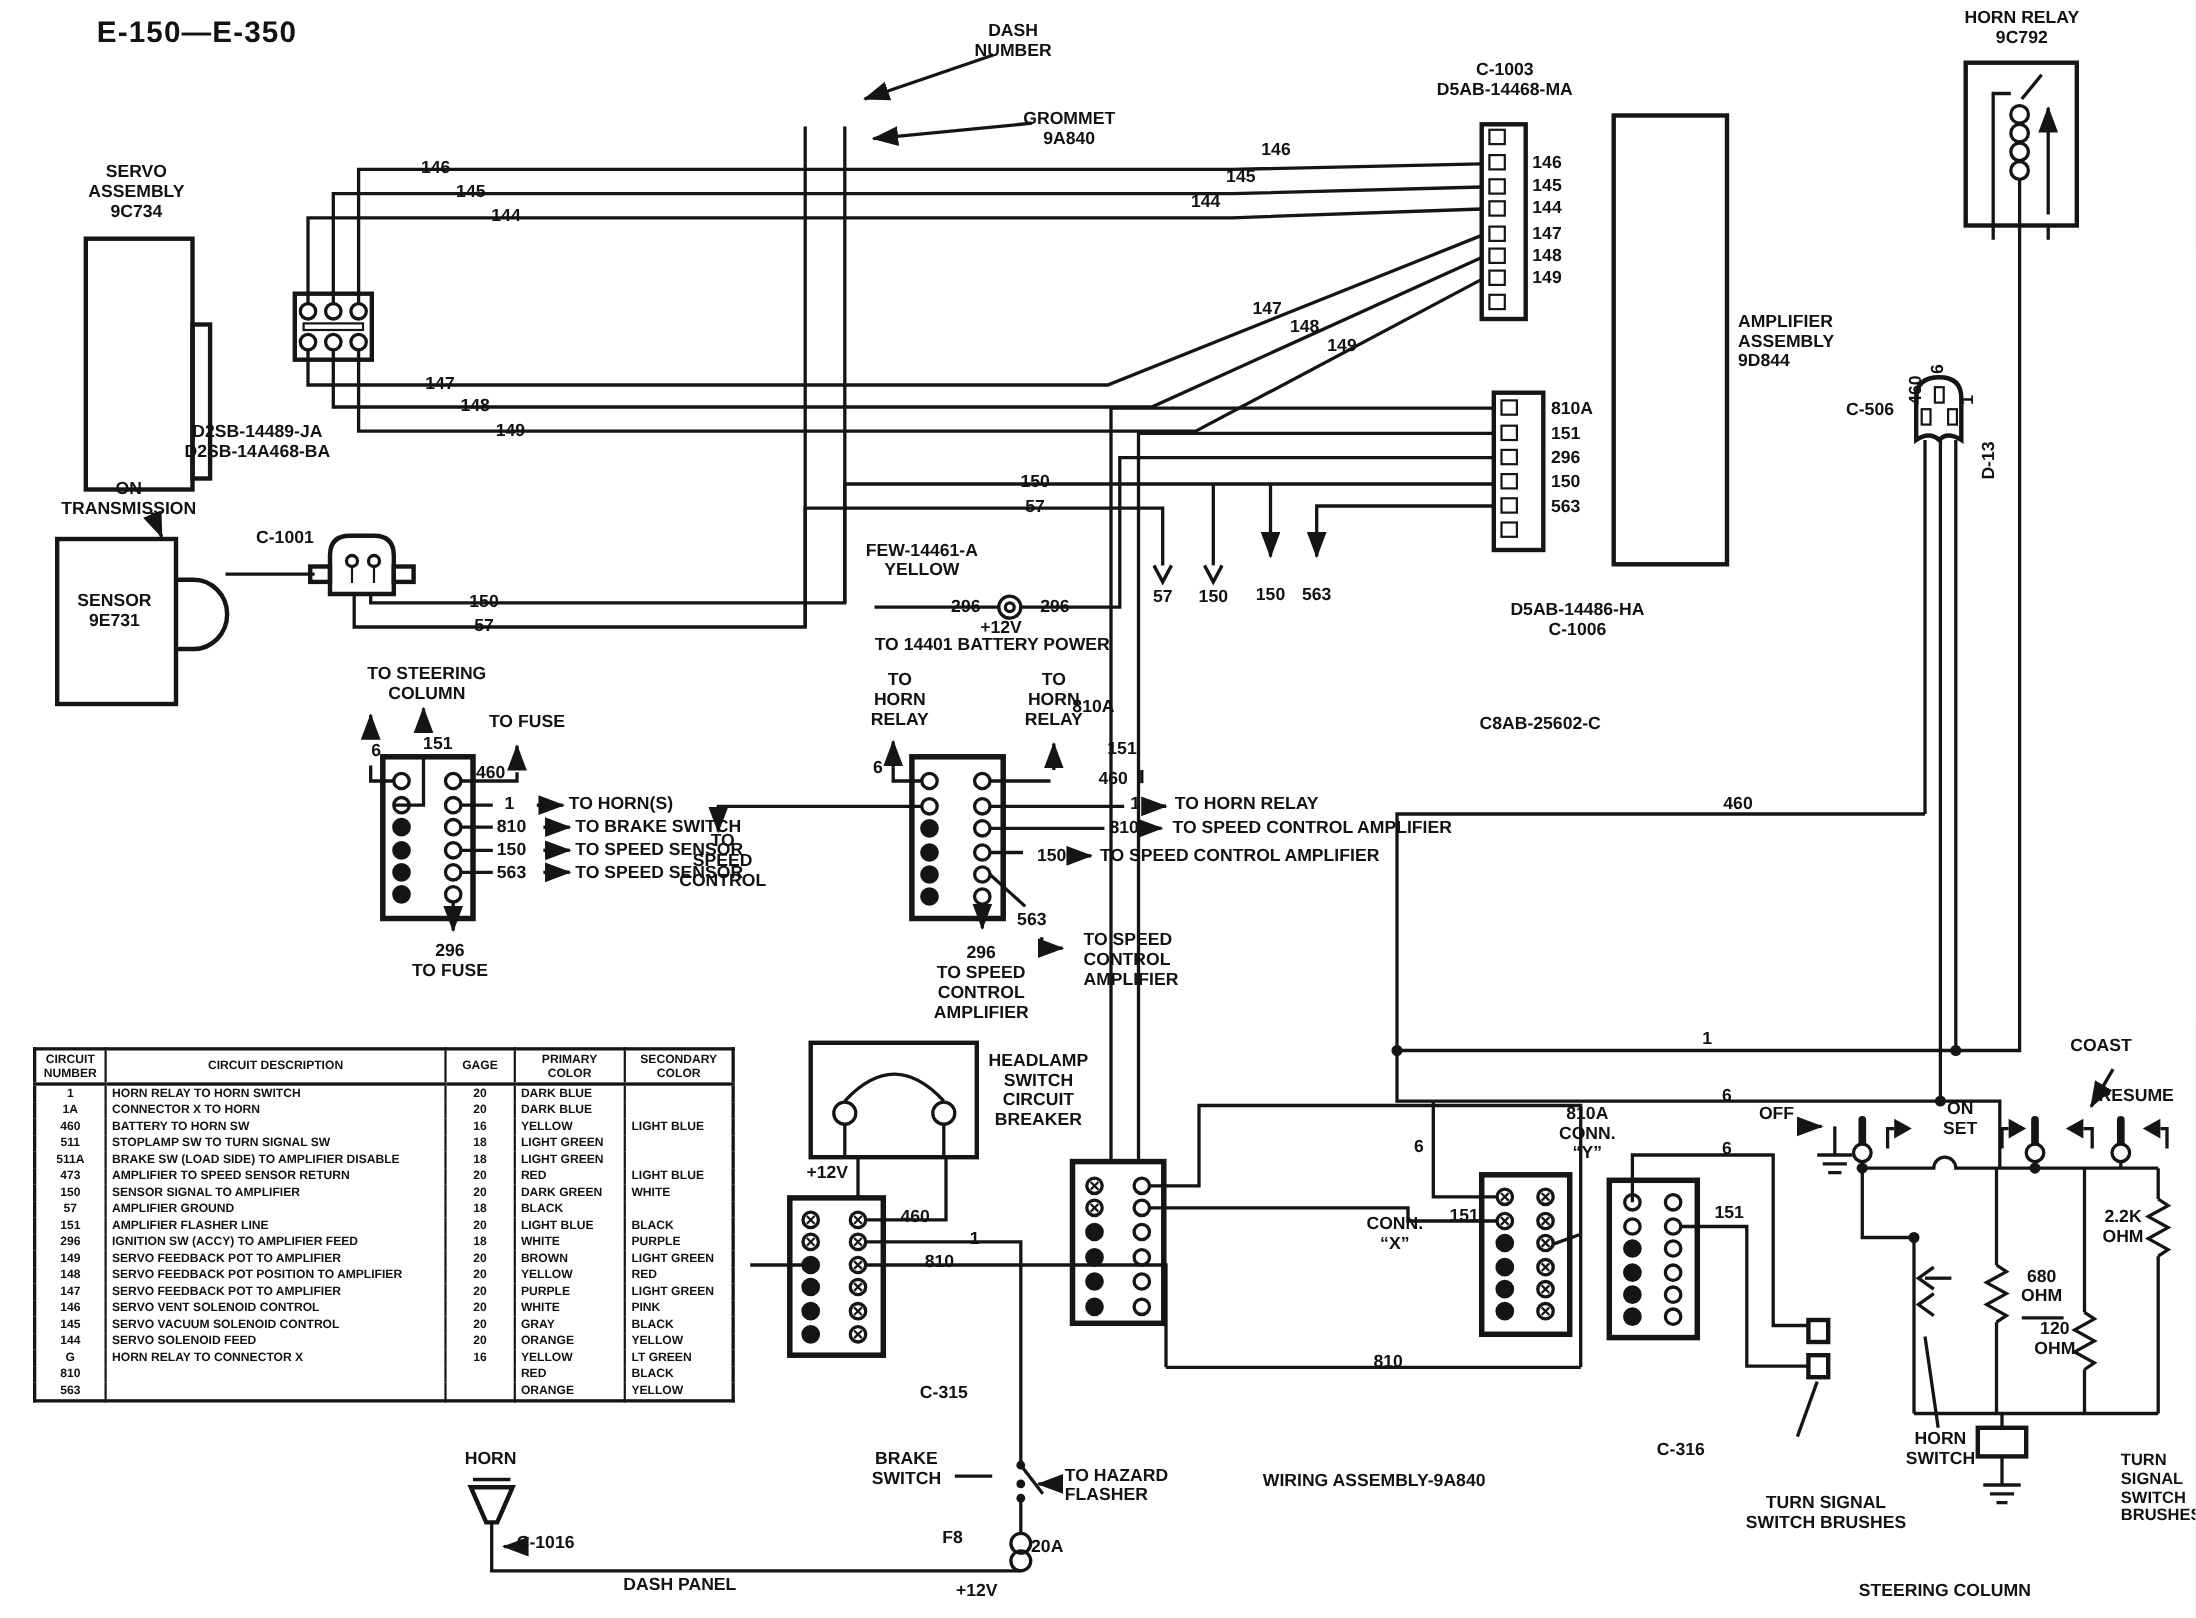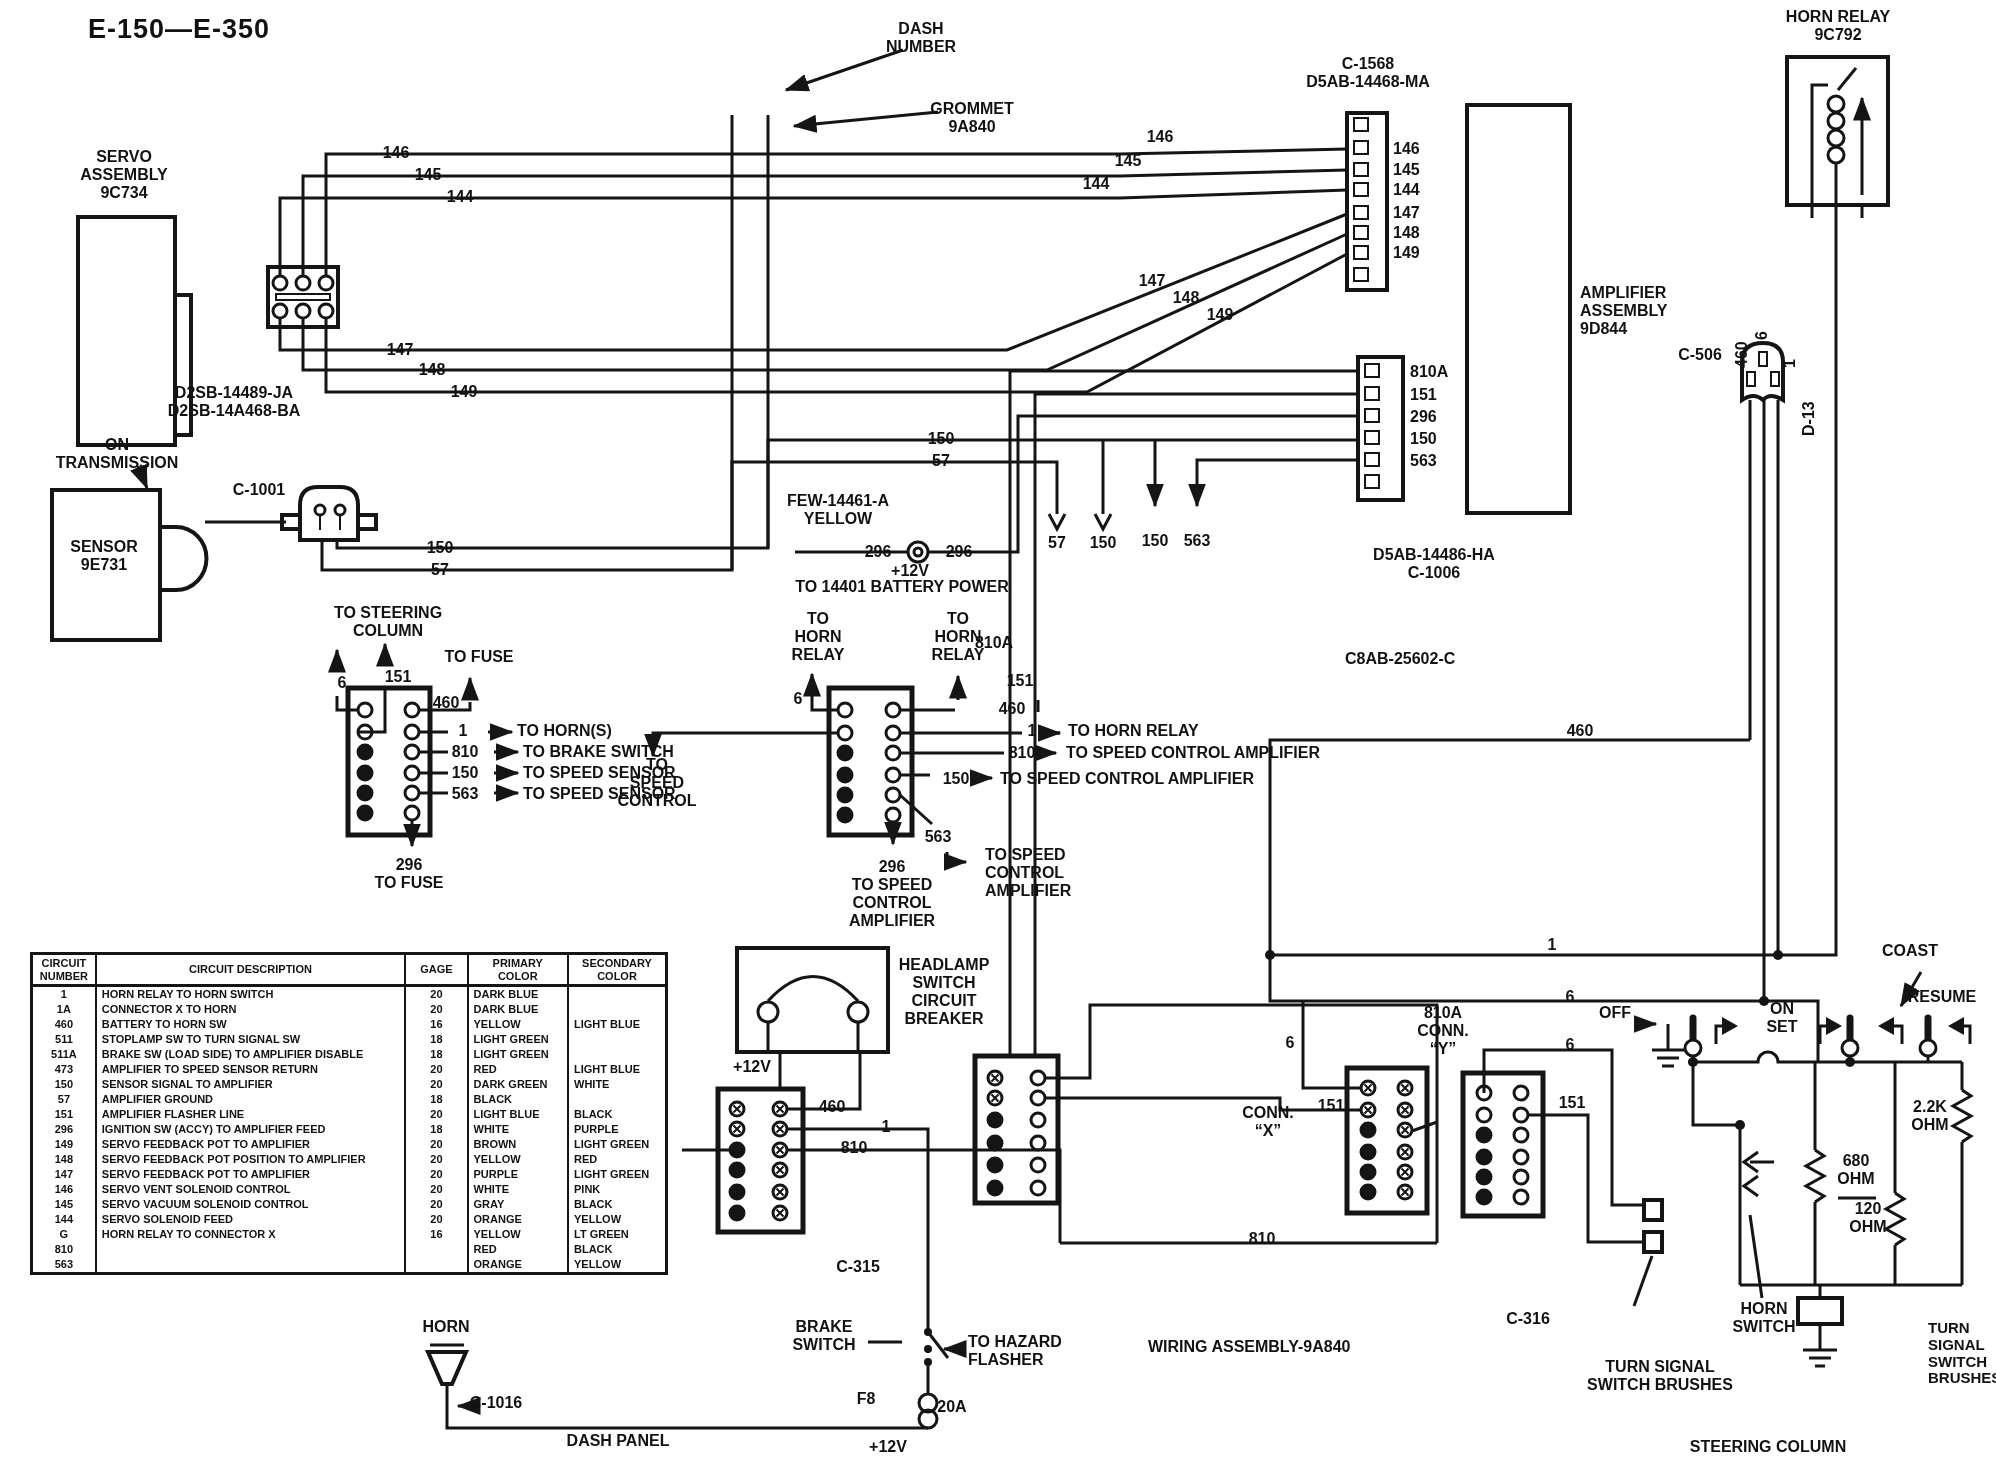--- a/index.html
+++ b/index.html
@@ -418,21 +418,21 @@
 TRANSMISSION</div>
 <div class="lbl" style="left:104px;top:538px">SENSOR
 9E731</div>
 <div class="lbl" style="left:259px;top:481px">C-1001</div>
 <div class="lbl" style="left:234px;top:384px">D2SB-14489-JA
 D2SB-14A468-BA</div>
 <div class="lbl" style="left:921px;top:20px">DASH
 NUMBER</div>
 <div class="lbl" style="left:972px;top:100px">GROMMET
 9A840</div>
-<div class="lbl" style="left:1368px;top:55px">C-1568
+<div class="lbl" style="left:1368px;top:55px">C-1003
 D5AB-14468-MA</div>
 <div class="lbl" style="left:1838px;top:8px">HORN RELAY
 9C792</div>
 <div class="lbl la" style="left:1580px;top:284px">AMPLIFIER
 ASSEMBLY
 9D844</div>
 
 <div class="lbl" style="left:396px;top:144px">146</div>
 <div class="lbl" style="left:428px;top:166px">145</div>
 <div class="lbl" style="left:460px;top:188px">144</div>
@@ -469,21 +469,21 @@
 
 <div class="lbl la" style="left:1410px;top:363px">810A</div>
 <div class="lbl la" style="left:1410px;top:386px">151</div>
 <div class="lbl la" style="left:1410px;top:408px">296</div>
 <div class="lbl la" style="left:1410px;top:430px">150</div>
 <div class="lbl la" style="left:1410px;top:452px">563</div>
 <div class="lbl" style="left:1434px;top:546px">D5AB-14486-HA
 C-1006</div>
 <div class="lbl la" style="left:1345px;top:650px">C8AB-25602-C</div>
 
-<div class="lbl" style="left:1700px;top:346px">C-506</div>
+<div class="lbl" style="left:1700px;top:364px">C-506</div>
 <div class="lbl rot" style="left:1733px;top:368px">460</div>
 <div class="lbl rot" style="left:1753px;top:340px">6</div>
 <div class="lbl rot" style="left:1781px;top:368px">1</div>
 <div class="lbl rot" style="left:1800px;top:436px">D-13</div>
 
 <div class="lbl" style="left:388px;top:604px">TO STEERING
 COLUMN</div>
 <div class="lbl" style="left:342px;top:674px">6</div>
 <div class="lbl" style="left:398px;top:668px">151</div>
 <div class="lbl" style="left:479px;top:648px">TO FUSE</div>

